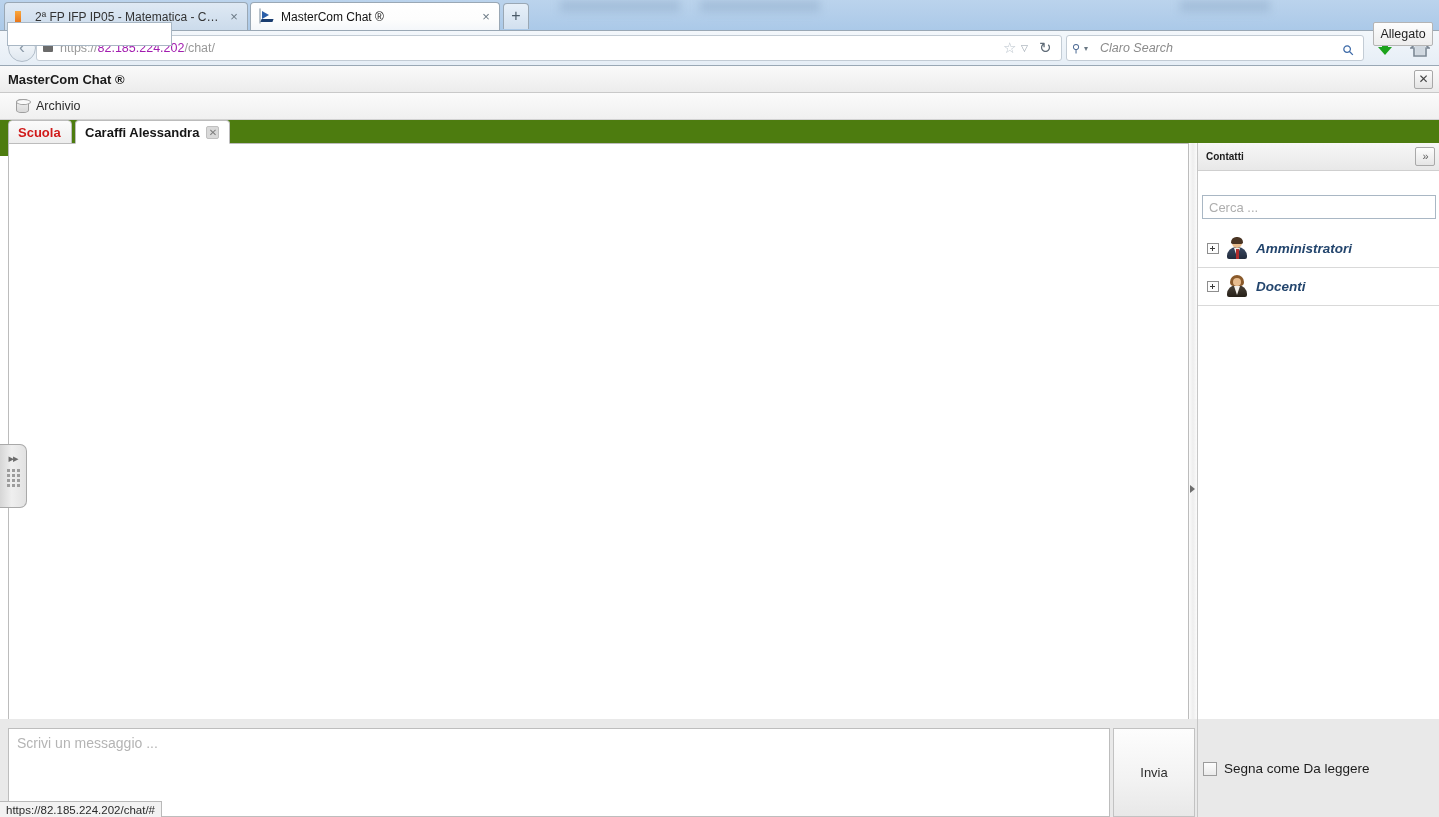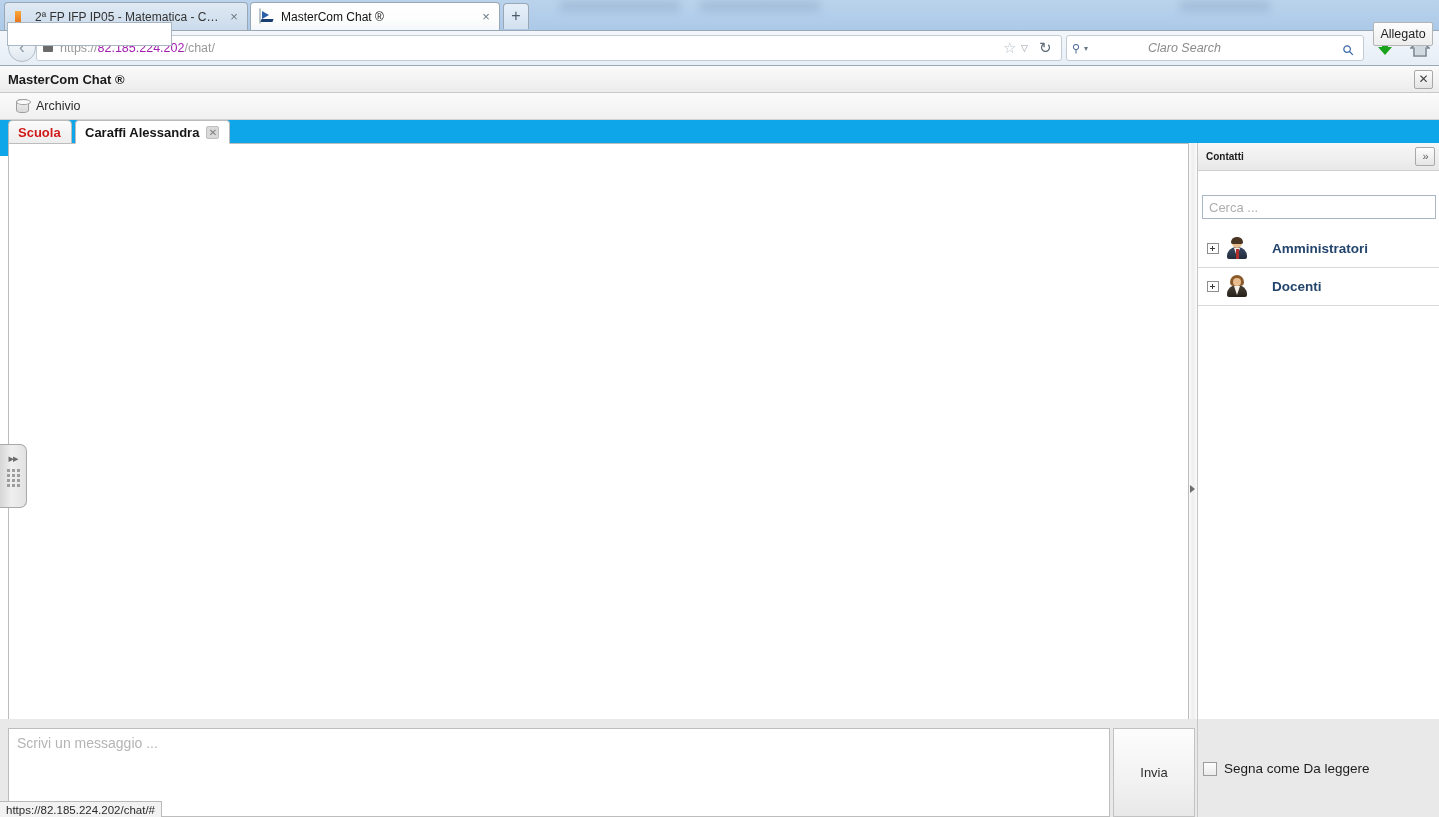--- a/index.html
+++ b/index.html
@@ -138,21 +138,21 @@
   .caret-dn { flex: 0 0 12px; color: #8f9aa6; font-size: 9px; margin-right: 6px; }
   .reload { flex: 0 0 16px; color: #5f6b77; font-size: 15px; margin-right: 2px; }
 
   .searchbar {
     position: absolute; left: 1066px; top: 4px; width: 298px; height: 26px;
     background: #ffffff; border: 1px solid #c3ccd5; border-radius: 3px;
     display: flex; align-items: center; padding: 0 5px;
   }
   .s-mag { flex: 0 0 12px; color: #4d6a94; font-size: 11px; }
   .s-caret { flex: 0 0 12px; color: #6a7884; font-size: 8px; margin-right: 4px; }
-  .s-ph { flex: 1 1 auto; font-size: 12.5px; color: #8b8b8b; font-style: italic; margin-left: 48px; }
+  .s-ph { flex: 1 1 auto; font-size: 12.5px; color: #8b8b8b; font-style: italic; }
   .s-go { flex: 0 0 16px; color: #3e6ba8; font-size: 14px; transform: rotate(-45deg); }
 
   .dl-arrow {
     position: absolute; left: 1376px; top: 8px; width: 18px; height: 18px;
   }
   .home-icon {
     position: absolute; left: 1410px; top: 7px; width: 20px; height: 20px;
   }
 
   
@@ -194,21 +194,21 @@
     content: ""; position: absolute; left: -1px; top: -1px;
     width: 13px; height: 4px;
     border: 1px solid #9e9e9e; border-radius: 50%;
     background: #fafafa;
   }
   .menu-label { font-size: 12.5px; color: #2b2b2b; }
 
   
   .chat-tabbar {
     position: absolute; left: 0; top: 54px; width: 1439px; height: 36px;
-    background: #0ea5e9;
+    background: #4d7c0f;
   }
   .ctab {
     position: absolute; top: 0; height: 24px;
     border: 1px solid #bcbcbc;
     border-radius: 4px 4px 0 0;
     display: flex; align-items: center;
     padding: 0 9px;
     font-size: 13px; font-weight: bold;
   }
   .ctab.inactive {
@@ -352,21 +352,21 @@
   .av-tie {
     position: absolute; left: 9px; bottom: 0; width: 3px; height: 10px;
     background: #b02d2d;
   }
   .av-shirt {
     position: absolute; left: 7px; bottom: 2px; width: 6px; height: 9px;
     background: #f4f0ea;
     clip-path: polygon(50% 100%, 0 0, 100% 0);
   }
   .crow-label {
-    margin-left: 25px; font-size: 13.5px; font-weight: bold; color: #23456d;
+    margin-left: 9px; font-size: 13.5px; font-weight: bold; color: #23456d; font-style: italic;
   }
 
   
   .compose {
     position: absolute; left: 0; top: 719px; width: 1439px; height: 98px;
     background: #e9e9e9;
   }
   .msg-box {
     position: absolute; left: 8px; top: 9px; width: 1102px; height: 89px;
     background: #ffffff;

